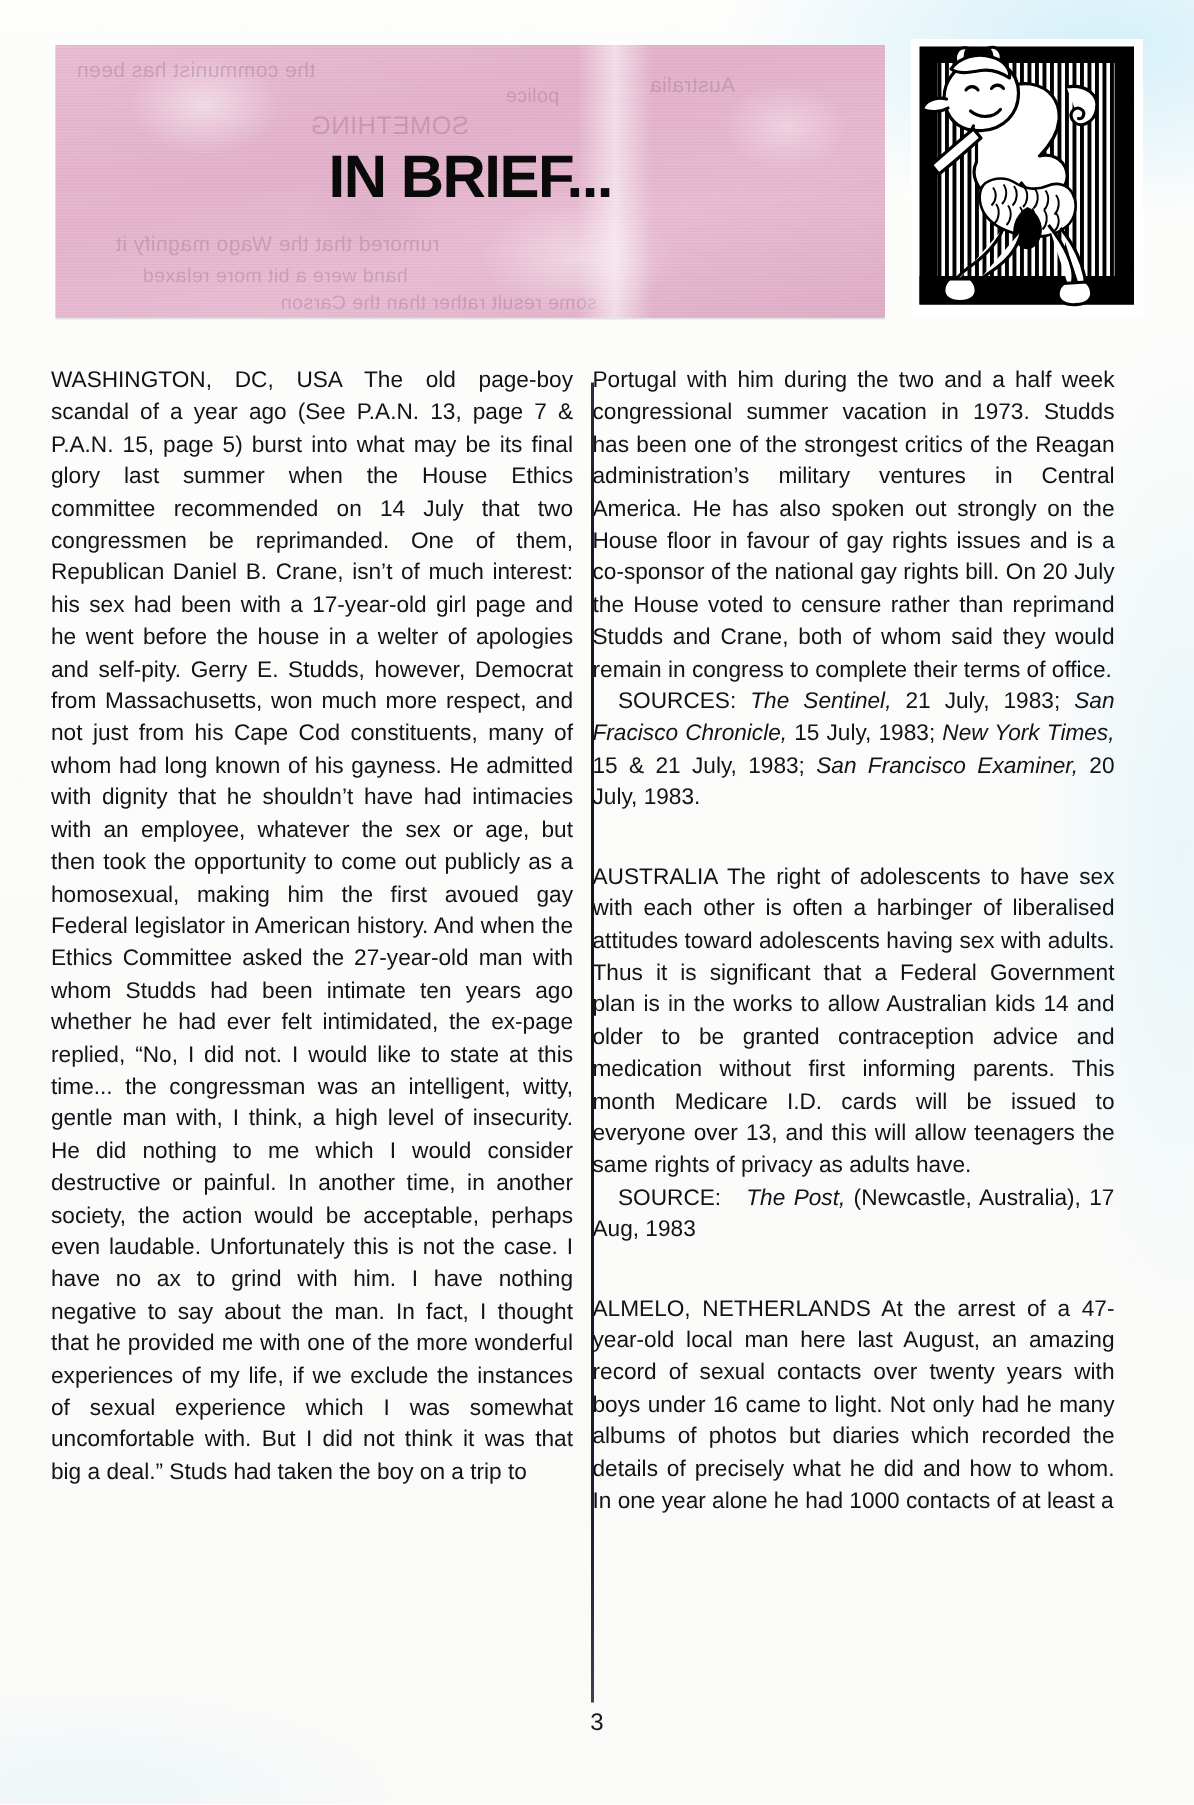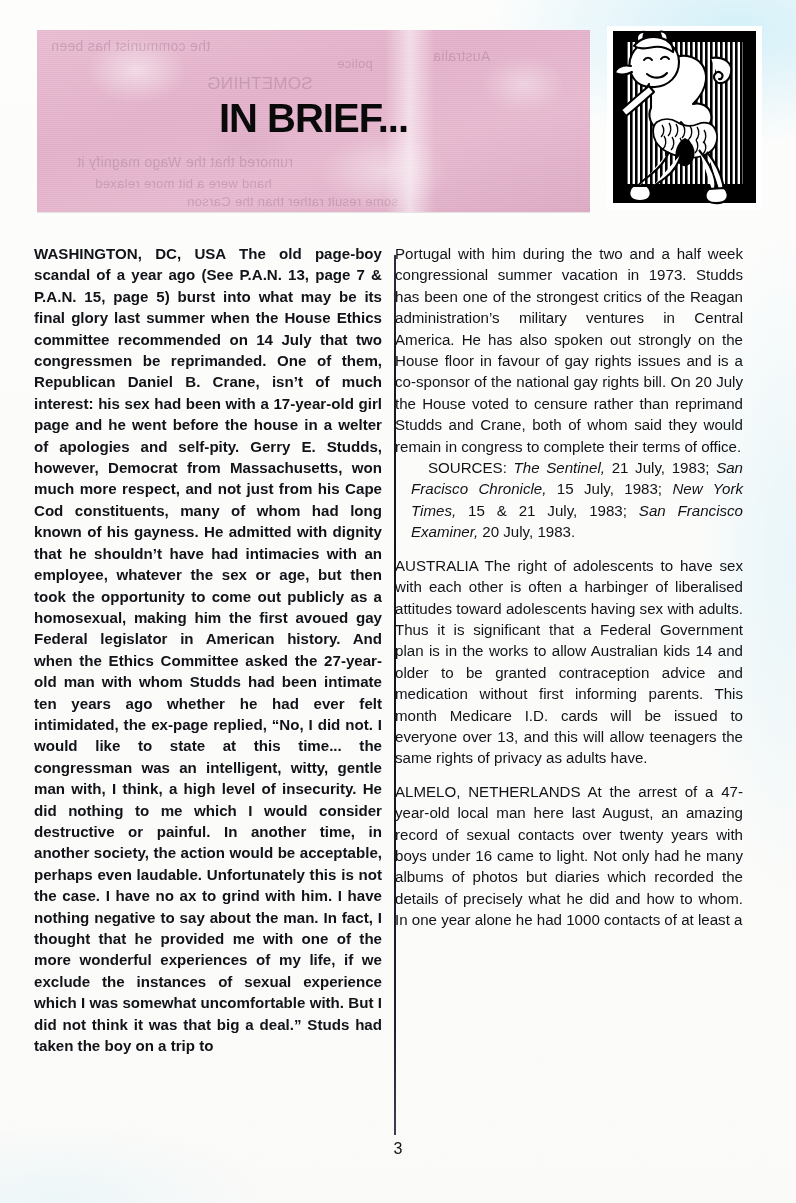--- a/index.html
+++ b/index.html
@@ -122,29 +122,29 @@
     width: 348px;
     font-family: "Liberation Sans", sans-serif;
     font-size: 15.1px;
     line-height: 21.4px;
     color: #111319;
     text-align: justify;
     text-justify: inter-word;
     -webkit-hyphens: none;
     hyphens: none;
   }
-  .col-left  { left: 0px; font-weight: bold; }
+  .col-left  { left: 0px; }
   .col-right { left: 361px; }
 
   .col p {
     margin: 0;
   }
   .col p.body { text-indent: 0; }
-  .col p.src  { text-indent: 17px; margin-left: 16px; }
-  .col p.gap  { margin-top: 12px; }
+  .col p.src  { text-indent: 17px; }
+  .col p.gap  { margin-top: 31px; }
 
   .col i, .col em {
     font-style: italic;
   }
 
   
   .divider {
     position: absolute;
     left: 394px;
     top: 255px;
@@ -313,20 +313,21 @@
     </div>
 
     <div class="col col-right">
 
       <p class="body">Portugal with him during the two and a half week congressional summer vacation in 1973. Studds has been one of the strongest critics of the Reagan administration’s military ventures in Central America. He has also spoken out strongly on the House floor in favour of gay rights issues and is a co-sponsor of the national gay rights bill. On 20 July the House voted to censure rather than reprimand Studds and Crane, both of whom said they would remain in congress to complete their terms of office.</p>
 
       <p class="src"><span>SOURCES:</span><span>&nbsp;</span><i>The Sentinel,</i><span> 21 July, 1983; </span><i>San Fracisco Chronicle,</i><span> 15 July, 1983; </span><i>New York Times,</i><span> 15 &amp; 21 July, 1983; </span><i>San Francisco Examiner,</i><span> 20 July, 1983.</span></p>
 
       <p class="body gap">AUSTRALIA The right of adolescents to have sex with each other is often a harbinger of liberalised attitudes toward adolescents having sex with adults. Thus it is significant that a Federal Government plan is in the works to allow Australian kids 14 and older to be granted contraception advice and medication without first informing parents. This month Medicare I.D. cards will be issued to everyone over 13, and this will allow teenagers the same rights of privacy as adults have.</p>
 
+      <p class="src"><span>SOURCE:</span><span>&nbsp;&nbsp;&nbsp;</span><i>The Post,</i><span> (Newcastle, Australia), 17 Aug, 1983</span></p>
 
       <p class="body gap">ALMELO, NETHERLANDS At the arrest of a 47-year-old local man here last August, an amazing record of sexual contacts over twenty years with boys under 16 came to light. Not only had he many albums of photos but diaries which recorded the details of precisely what he did and how to whom. In one year alone he had 1000 contacts of at least a</p>
 
     </div>
   </div>
 
   <div class="folio">3</div>
 
   <div class="speckle"></div>
 

